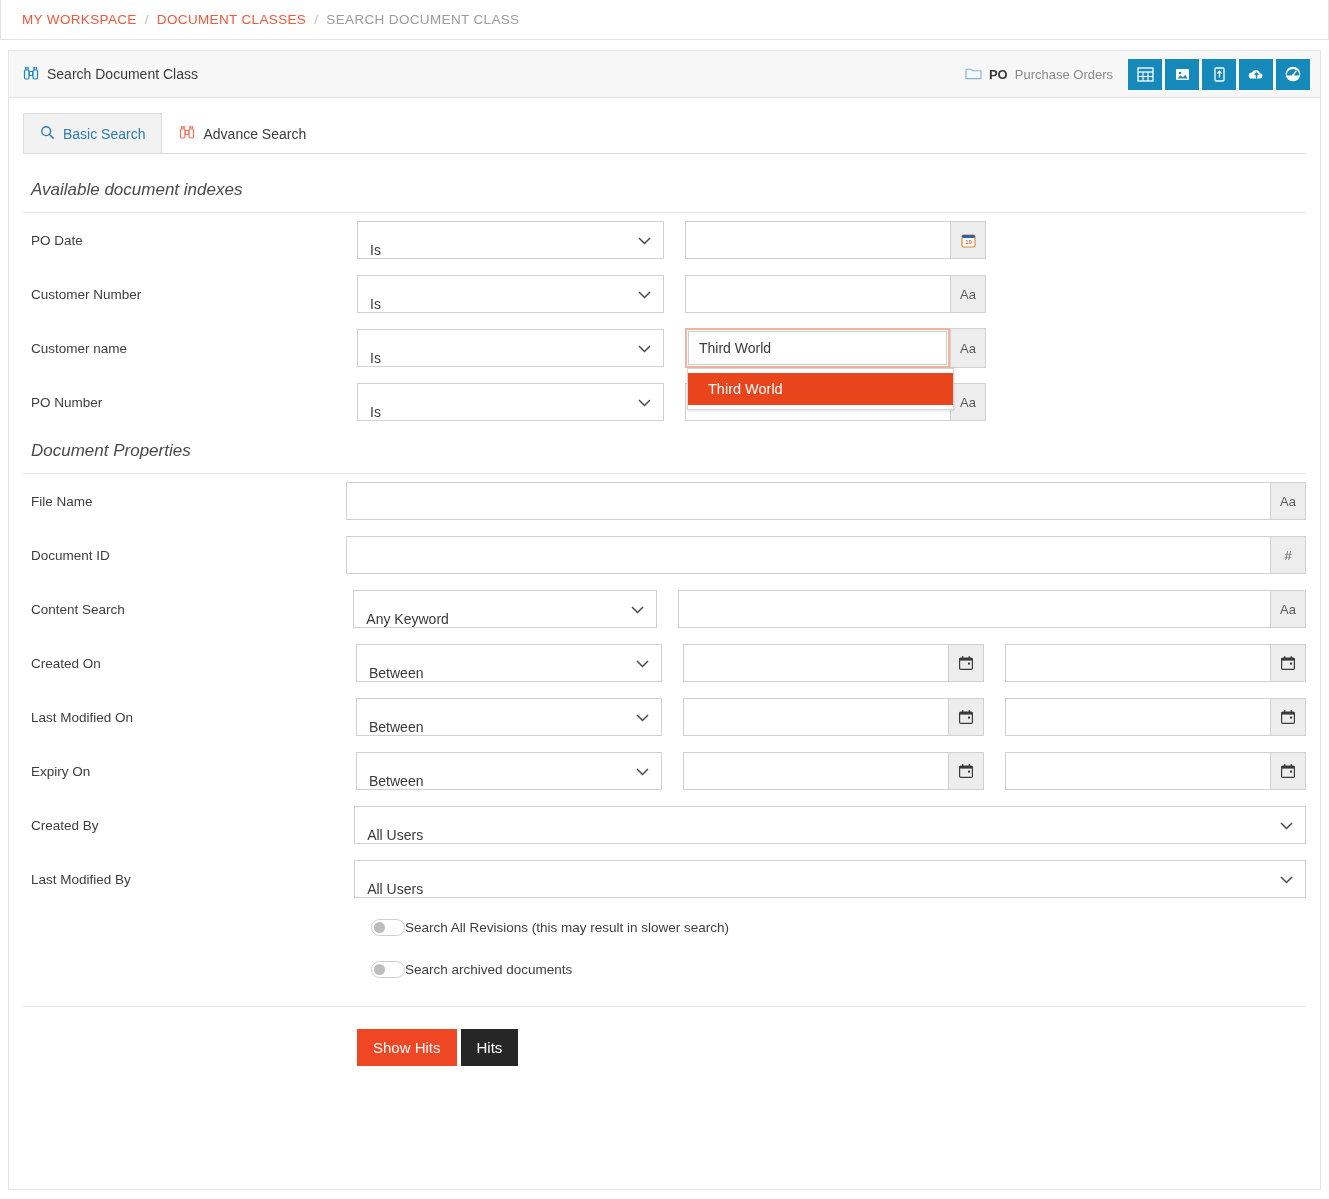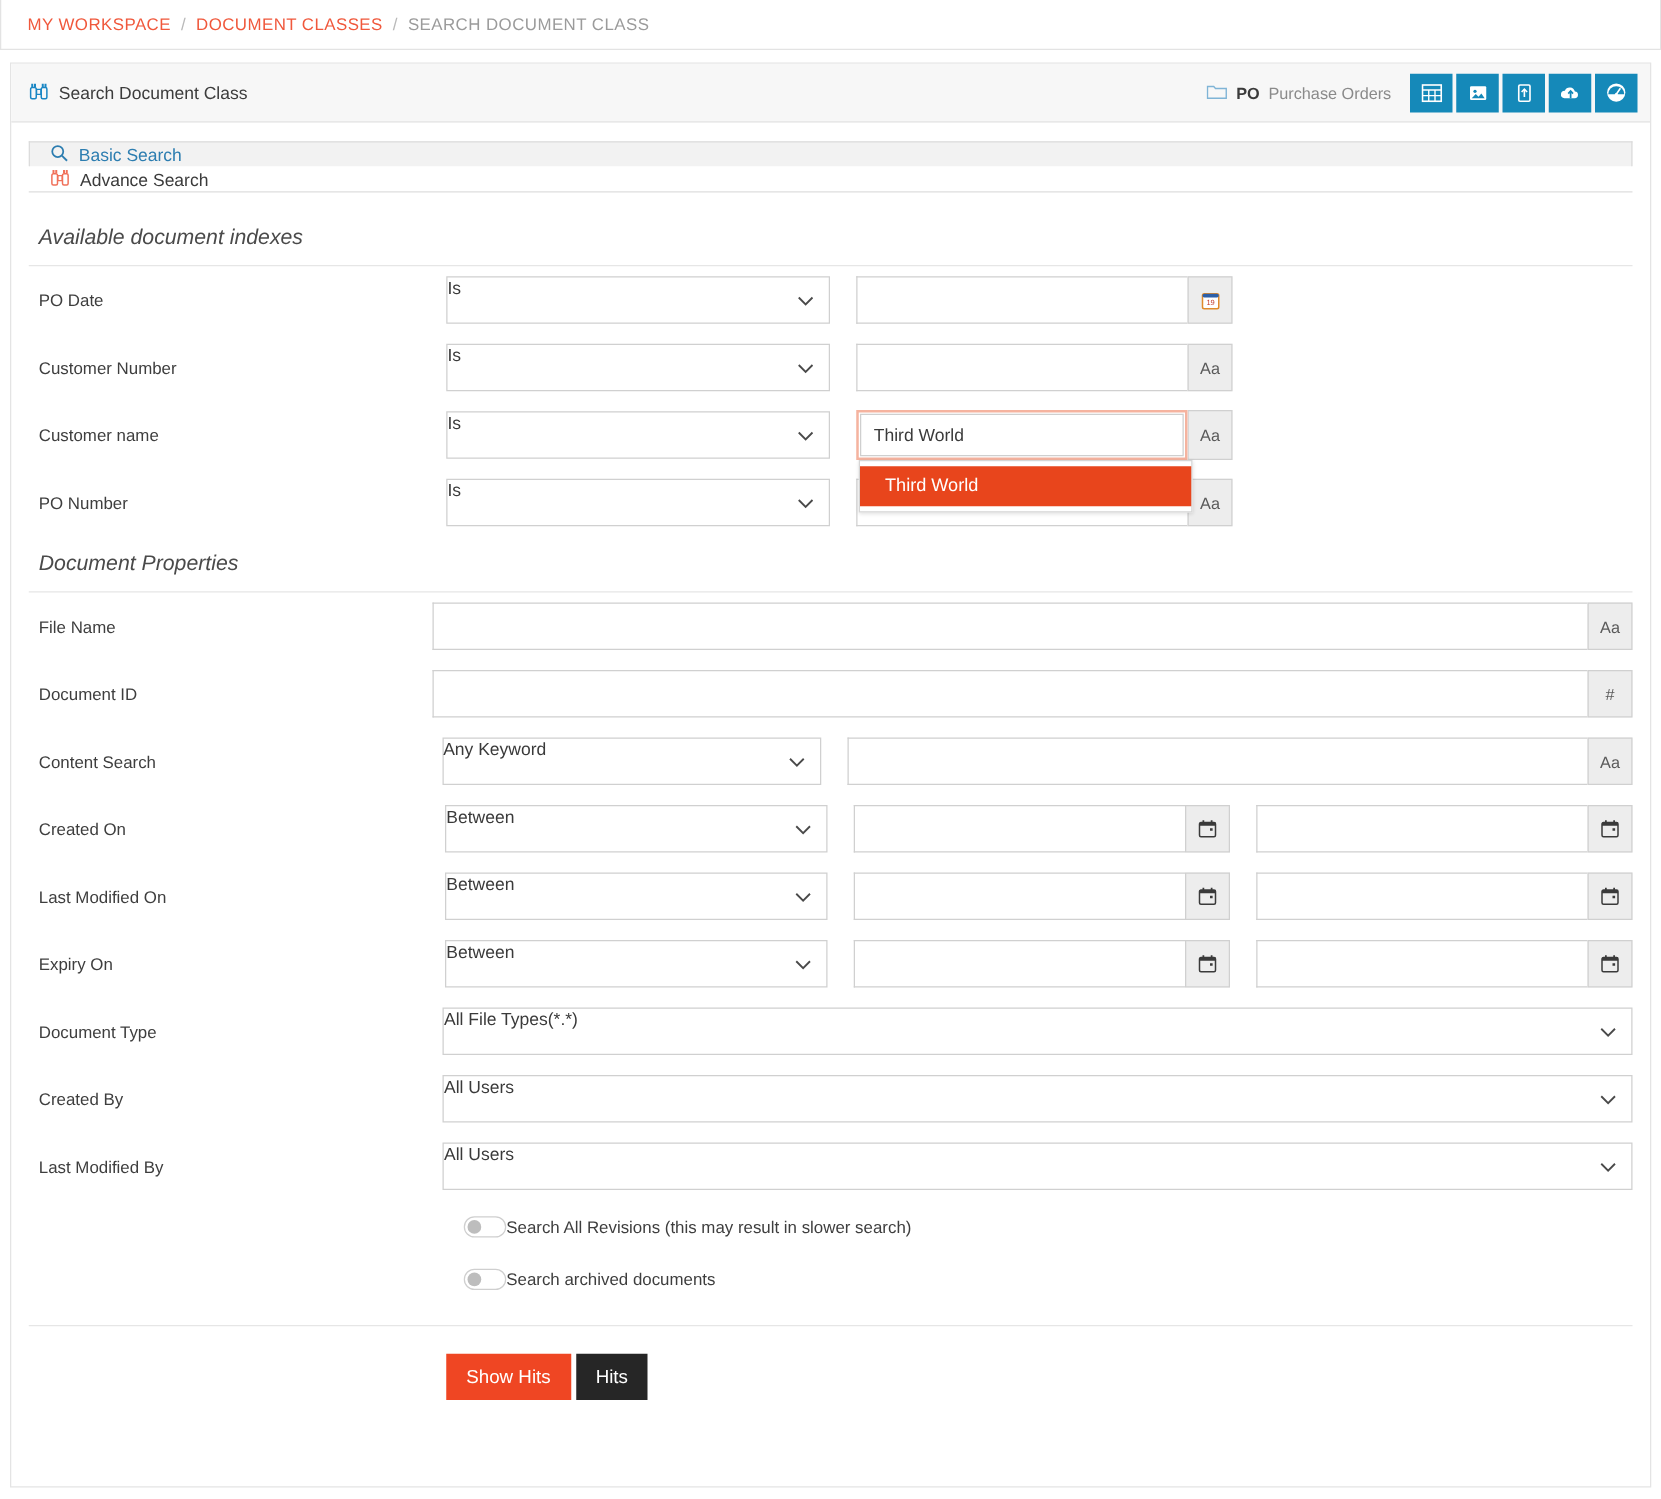--- a/index.html
+++ b/index.html
@@ -68,21 +68,20 @@
     display: flex; align-items: center; justify-content: center;
     cursor: pointer;
   }
 
   
   .tabs {
     display: flex;
     margin: 15px 14px 0 14px;
     border-bottom: 1px solid #dedede;
     height: 41px;
-    flex-direction: column;
   }
   .tab {
     display: flex; align-items: center; gap: 8px;
     padding: 0 16px;
     height: 40px;
     font-size: 14px;
     border: 1px solid transparent;
     border-bottom: none;
     cursor: pointer;
     position: relative; top: 0px;
@@ -115,22 +114,22 @@
     width: 334px;
     font-size: 13.5px;
     color: #3e3e3e;
     padding-left: 8px;
   }
   .sel {
     width: 307px; height: 38px;
     border: 1px solid #d0d0d0;
     background: #fff;
     font-size: 14px; color: #3a3a3a;
-    display: flex; align-items: flex-start;
-    padding: 0 0;
+    display: flex; align-items: flex-end;
+    padding: 0 12px;
     position: relative;
     cursor: pointer;
   }
   .chev {
     position: absolute; right: 12px; top: 50%;
     transform: translateY(-50%);
   }
   .gap { width: 21px; }
   .inputwrap {
     display: flex; height: 38px;
@@ -578,31 +577,20 @@
               <rect x="1.6" y="3" width="12.8" height="11.4" rx="1.2" fill="none" stroke="#3a3a3a" stroke-width="1.2"></rect>
               <rect x="1.6" y="3" width="12.8" height="2.6" fill="#3a3a3a"></rect>
               <rect x="4" y="1.2" width="1.4" height="2.6" fill="#3a3a3a"></rect>
               <rect x="10.6" y="1.2" width="1.4" height="2.6" fill="#3a3a3a"></rect>
               <rect x="10" y="7.6" width="2.1" height="2" fill="#3a3a3a"></rect>
             </svg>
           </div>
         </div>
       </div>
 
-      <div class="row">
-        <div class="lbl">Document Type</div>
-        <div class="sel sel-wide">
-          <span>All File Types(*.*)</span>
-          <span class="chev">
-            <svg width="13" height="8" viewBox="0 0 13 8">
-                <path d="M1 1l5.5 5.5L12 1" fill="none" stroke="#4a4a4a" stroke-width="1.5"></path>
-              </svg>
-          </span>
-        </div>
-      </div>
 
       <div class="row">
         <div class="lbl">Created By</div>
         <div class="sel sel-wide">
           <span>All Users</span>
           <span class="chev">
             <svg width="13" height="8" viewBox="0 0 13 8">
                 <path d="M1 1l5.5 5.5L12 1" fill="none" stroke="#4a4a4a" stroke-width="1.5"></path>
               </svg>
           </span>

